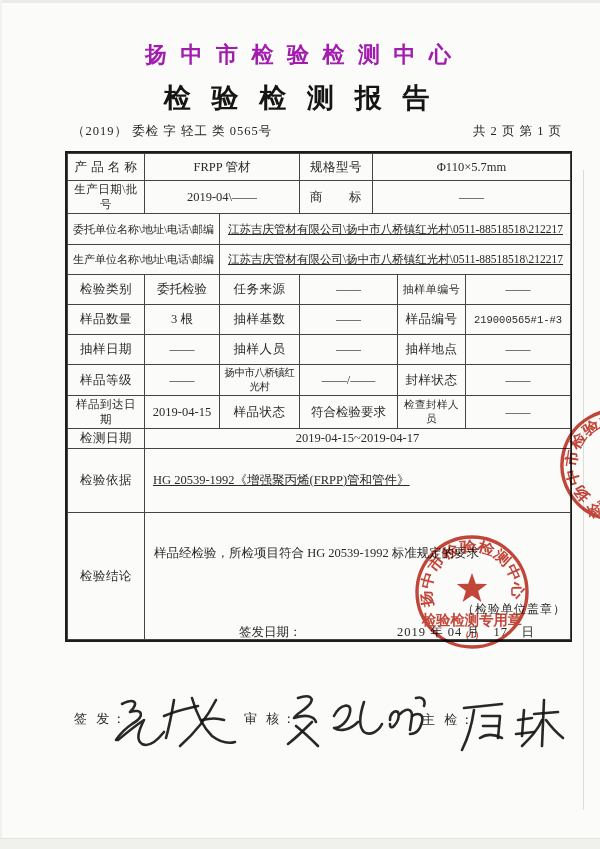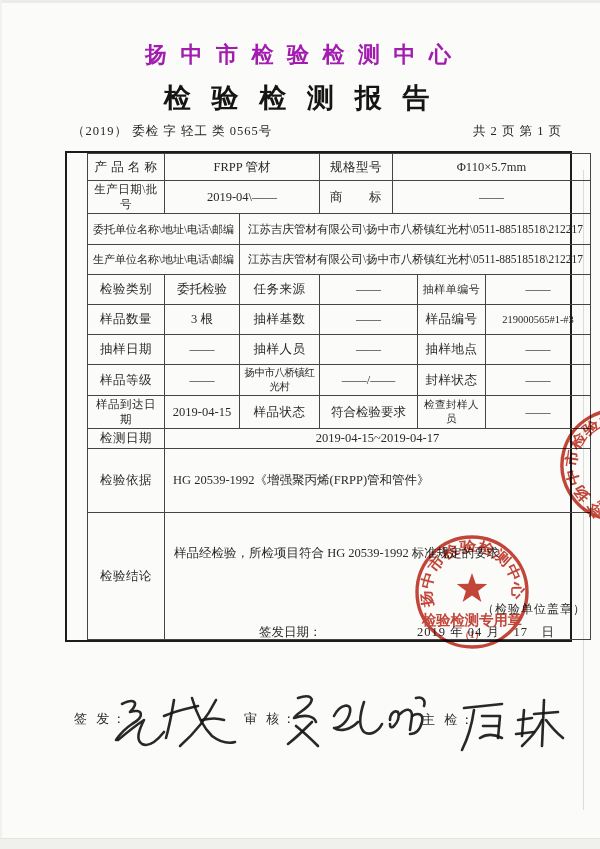--- a/index.html
+++ b/index.html
@@ -17,28 +17,28 @@
 
   .org-name{position:absolute;top:40px;left:0;width:600px;text-align:center;
     font-size:22px;font-weight:700;letter-spacing:4px;color:#a21caf;}
   .report-title{position:absolute;top:80px;left:0;width:600px;text-align:center;
     font-size:27px;font-weight:700;letter-spacing:7px;color:#151515;}
   .report-no{position:absolute;top:123px;left:72px;font-size:12.5px;letter-spacing:1px;}
   .page-info{position:absolute;top:123px;right:38px;font-size:12.5px;letter-spacing:1px;}
 
   .tbl-wrap{position:absolute;top:151px;left:65px;width:503px;border:2px solid #1c1c1c;background:transparent;}
   table{border-collapse:collapse;table-layout:fixed;width:503px;}
-  table.band{margin-top:-1px;margin-left:20px;}
+  table.band{margin-top:-1px;}
   table.band:first-child{margin-top:0;}
   td{border:1px solid #454545;font-size:12.5px;text-align:center;vertical-align:middle;
      padding:1px 3px;color:#2a2a2a;overflow:hidden;}
   td.lbl{letter-spacing:0.5px;}
-  td.left{text-align:left;padding-left:8px;}
+  td.left{text-align:left;padding-left:8px;text-decoration:underline;}
   td.small{font-size:10.5px;letter-spacing:-0.5px;}
-  td.num{font-size:10.5px;font-family:Liberation Serif, serif;}
+  td.num{font-size:10.5px;font-family:Liberation Mono, monospace;}
   td.longlbl{font-size:11px;letter-spacing:0;}
   td.longval{font-size:11.5px;letter-spacing:0;}
   td.concl{position:relative;}
   .concl-text{position:absolute;left:9px;top:32px;font-size:12.5px;}
   .seal-hint{position:absolute;right:4px;top:88px;font-size:12px;letter-spacing:1px;}
   .issue-date-label{position:absolute;left:94px;top:111px;font-size:12.5px;}
   .issue-date-value{position:absolute;left:252px;top:111px;font-size:12.5px;letter-spacing:1px;}
 
   .sig-row{position:absolute;top:686px;left:0;width:600px;height:70px;}
   .sig-label{position:absolute;font-size:13px;letter-spacing:3px;color:#2a2a2a;}

